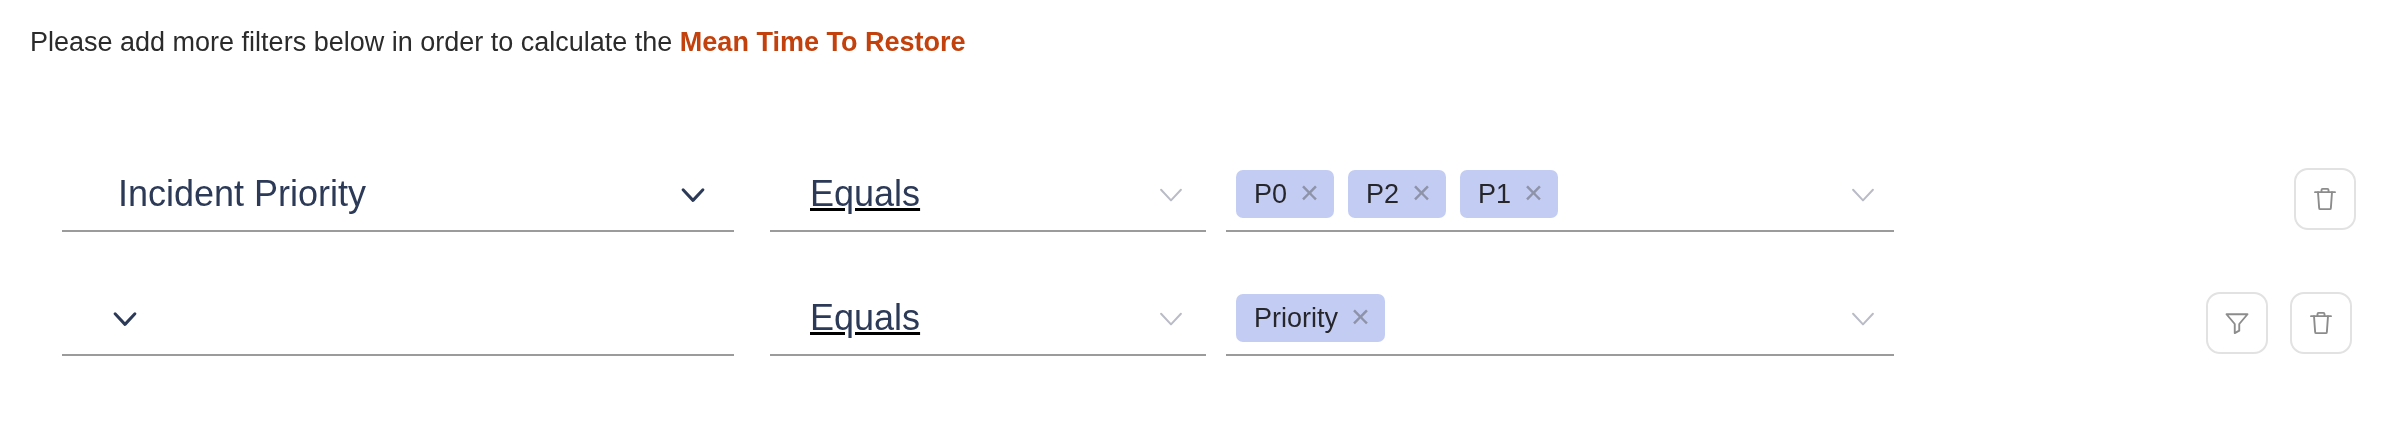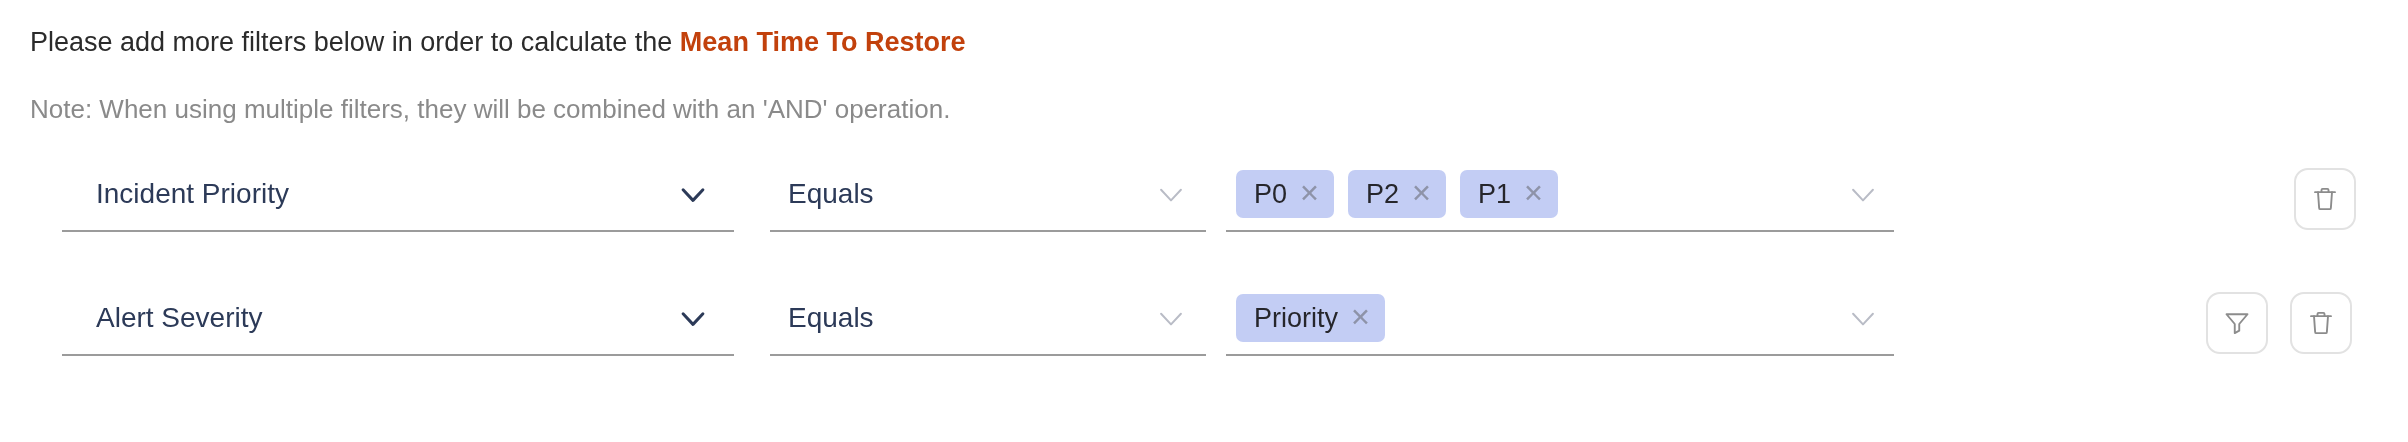--- a/index.html
+++ b/index.html
@@ -72,34 +72,36 @@
     left: 62px;
     width: 672px;
     padding-left: 34px;
     padding-right: 24px;
   }
   .field-operator {
     left: 770px;
     width: 436px;
     padding-left: 18px;
     padding-right: 18px;
+    text-decoration: underline;
   }
   .field-values {
     left: 1226px;
     width: 668px;
     padding-left: 10px;
     padding-right: 14px;
   }
 
   .field-text {
     flex: 1 1 auto;
-    font-size: 28px;
+    font-size: 36px;
     color: #2c3a58;
     white-space: nowrap;
     overflow: hidden;
+    margin-left: 22px;
   }
 
   
   .chevron {
     flex: 0 0 auto;
     width: 34px;
     height: 34px;
     position: relative;
     margin-left: 12px;
   }
@@ -154,21 +156,20 @@
   }
   .icon-btn svg { display: block; }
 </style>
 </head>
 <body>
 
 <div class="panel">
 
   <div class="headline"><span>Please add more filters below in order to calculate the </span><span class="strong">Mean Time To Restore</span></div>
 
-  <div class="note">Note: When using multiple filters, they will be combined with an 'AND' operation.</div>
 
   <div class="rows">
 
     <div class="filter-row">
 
       <div class="field field-subject">
         <span class="field-text">Incident Priority</span>
         <span class="chevron">
           <svg viewBox="0 0 24 24" fill="none" stroke="#2c3a58" stroke-width="2.1" stroke-linecap="round" stroke-linejoin="round">
               <polyline points="5,9 12,16.5 19,9"></polyline>
@@ -215,21 +216,20 @@
             <path d="M6.4 6.5l.9 12.6c0 .6.5 1 1 1h7.4c.5 0 1-.4 1-1l.9-12.6"></path>
           </svg>
         </div>
       </div>
 
     </div>
 
     <div class="filter-row">
 
       <div class="field field-subject">
-        <span class="field-text">Alert Severity</span>
         <span class="chevron">
           <svg viewBox="0 0 24 24" fill="none" stroke="#2c3a58" stroke-width="2.1" stroke-linecap="round" stroke-linejoin="round">
               <polyline points="5,9 12,16.5 19,9"></polyline>
             </svg>
         </span>
       </div>
 
       <div class="field field-operator">
         <span class="field-text">Equals</span>
         <span class="chevron">

